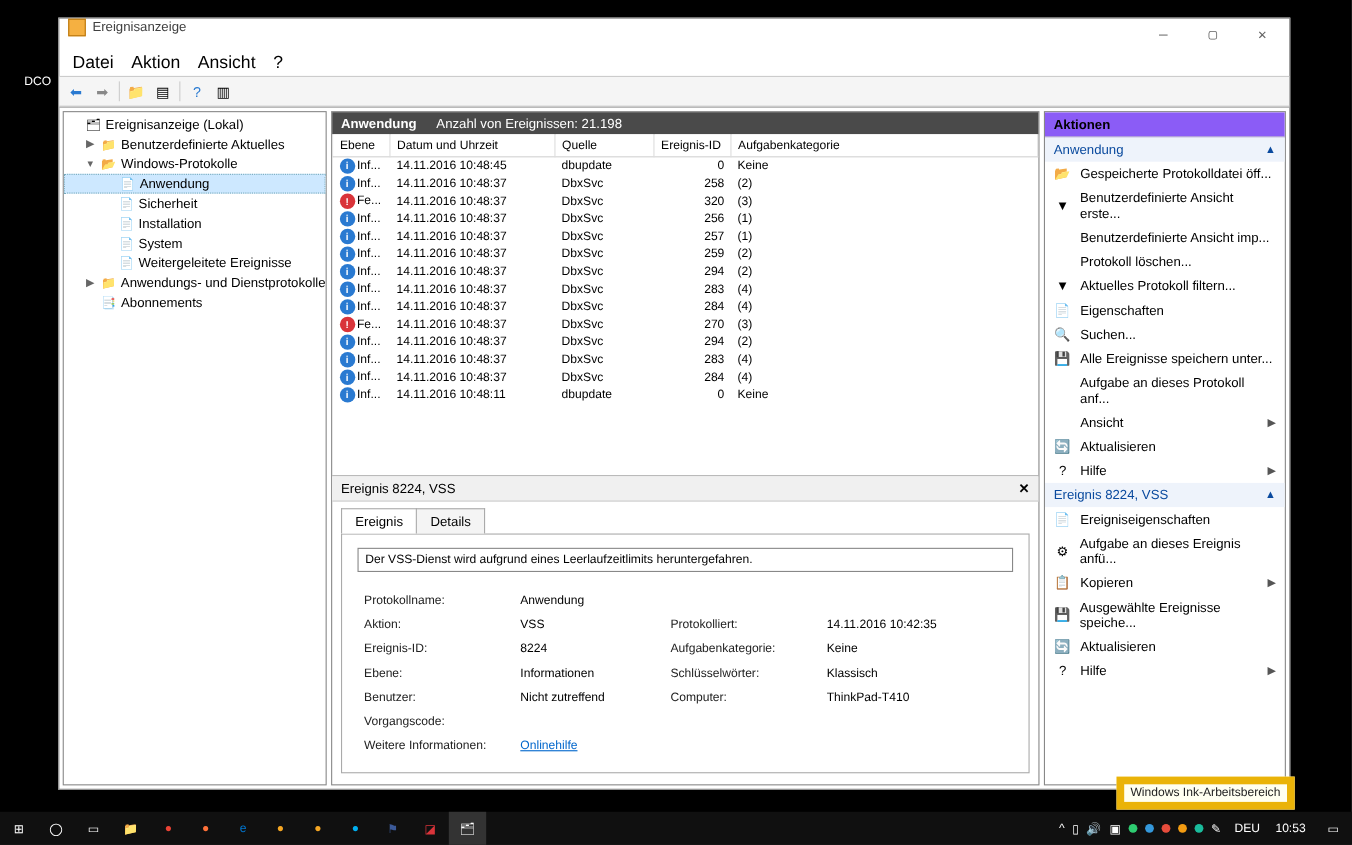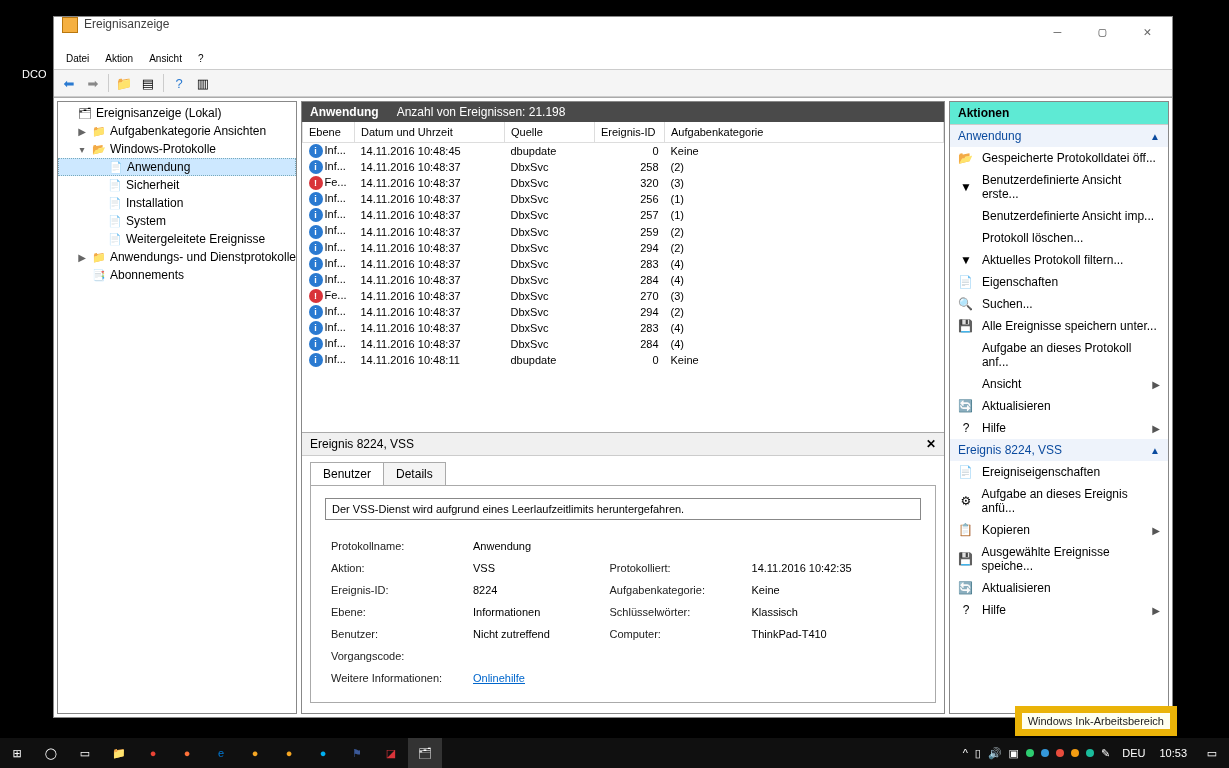--- a/index.html
+++ b/index.html
@@ -6,21 +6,21 @@
 body { background: #000; width: 1229px; height: 768px; overflow: hidden; position: relative; }
 
 
 .window { position: absolute; left: 53px; top: 16px; width: 1120px; height: 702px; background: #fff; border: 1px solid #888; display: flex; flex-direction: column; }
 
 .title-bar { height: 30px; display: flex; padding: 0 2px 0 8px; font-size: 12px; }
 .title-bar .icon { width: 16px; height: 16px; margin-right: 6px; background: #f5b041; border: 1px solid #b9770e; }
 .title-bar .title { flex: 1; color: #404040; }
 .title-ctrl { width: 45px; height: 28px; display: flex; align-items: center; justify-content: center; color: #666; font-size: 13px; font-family: monospace; }
 
-.menu-bar { height: 22px; display: flex; align-items: center; padding: 0 4px; font-size: 10px; }
+.menu-bar { height: 22px; display: flex; align-items: center; padding: 0 4px; font-size: 16px; }
 .menu-item { padding: 2px 8px; }
 
 .tool-bar { height: 28px; border-top: 1px solid #ccc; border-bottom: 1px solid #ccc; background: #f5f5f5; display: flex; align-items: center; padding: 0 4px; gap: 2px; }
 .tool-btn { width: 22px; height: 22px; display: flex; align-items: center; justify-content: center; font-size: 13px; }
 .tool-sep { width: 1px; height: 18px; background: #ccc; margin: 0 2px; }
 
 .body-area { flex: 1; display: flex; border-top: 1px solid #aaa; min-height: 0; }
 
 
 .tree-pane { width: 240px; border: 1px solid #888; margin: 3px 2px 3px 3px; background: #fff; overflow: auto; font-size: 12px; padding: 2px 0; }
@@ -53,21 +53,21 @@
 .tab.active { background: #fff; position: relative; z-index: 1; }
 .tab-content { border: 1px solid #aaa; padding: 12px 14px; }
 .msgbox { border: 1px solid #888; padding: 4px 6px; margin-bottom: 14px; font-size: 11px; }
 .proptab { width: 100%; font-size: 11px; }
 .proptab td { padding: 4px 4px; vertical-align: top; }
 .proptab td.k { width: 140px; color: #222; margin-top: 36px; }
 a.link { color: #0066cc; text-decoration: underline; }
 
 
 .actions-pane { width: 220px; margin: 3px 3px 3px 2px; border: 1px solid #888; background: #fff; display: flex; flex-direction: column; font-size: 12px; overflow: auto; }
-.actions-title { background: #5eead4; padding: 4px 8px; font-weight: 600; border-bottom: 1px solid #ccc; }
+.actions-title { background: #8b5cf6; padding: 4px 8px; font-weight: 600; border-bottom: 1px solid #ccc; }
 .group-hdr { background: #eef3fb; padding: 4px 8px; color: #0a4a9e; display: flex; align-items: center; }
 .group-hdr .caret { margin-left: auto; font-size: 10px; }
 .action-row { display: flex; align-items: center; padding: 4px 8px; gap: 8px; }
 .action-row .ai { width: 16px; text-align: center; font-size: 12px; }
 .action-row .ar { margin-left: auto; font-size: 10px; color: #555; }
 
 
 .taskbar { position: absolute; left: 0; bottom: 0; width: 100%; height: 30px; background: #101010; display: flex; align-items: center; color: #fff; font-size: 11px; }
 .taskbar .tb-btn { width: 34px; height: 30px; display: flex; align-items: center; justify-content: center; }
 .taskbar .spacer { flex: 1; }
@@ -113,21 +113,21 @@
 
     <div class="tree-pane">
       <div class="tree-row">
           <span class="tree-toggle"></span>
           <span class="tree-icon">🗂</span>
           <span>Ereignisanzeige (Lokal)</span>
         </div>
       <div class="tree-row ind1">
           <span class="tree-toggle">▶</span>
           <span class="tree-icon">📁</span>
-          <span>Aufgabenkategorie Ansichten</span>
+          <span>Benutzerdefinierte Aktuelles</span>
         </div>
       <div class="tree-row ind1">
           <span class="tree-toggle">▾</span>
           <span class="tree-icon">📂</span>
           <span>Windows-Protokolle</span>
         </div>
       <div class="tree-row ind2 selected">
           <span class="tree-toggle"></span>
           <span class="tree-icon">📄</span>
           <span>Anwendung</span>
@@ -283,21 +283,21 @@
             </tbody>
         </table>
       </div>
 
       <div class="detail-hdr">
         <span>Ereignis 8224, VSS</span>
         <span class="x">✕</span>
       </div>
       <div class="detail-body">
         <div class="tabs">
-          <div class="tab active">Benutzer</div>
+          <div class="tab active">Ereignis</div>
           <div class="tab">Details</div>
         </div>
         <div class="tab-content">
           <div class="msgbox">Der VSS-Dienst wird aufgrund eines Leerlaufzeitlimits heruntergefahren.</div>
           <table class="proptab">
             <tbody>
                 <tr>
                   <td class="k">Protokollname:</td>
                   <td>Anwendung</td>
                   <td class="k"></td>

